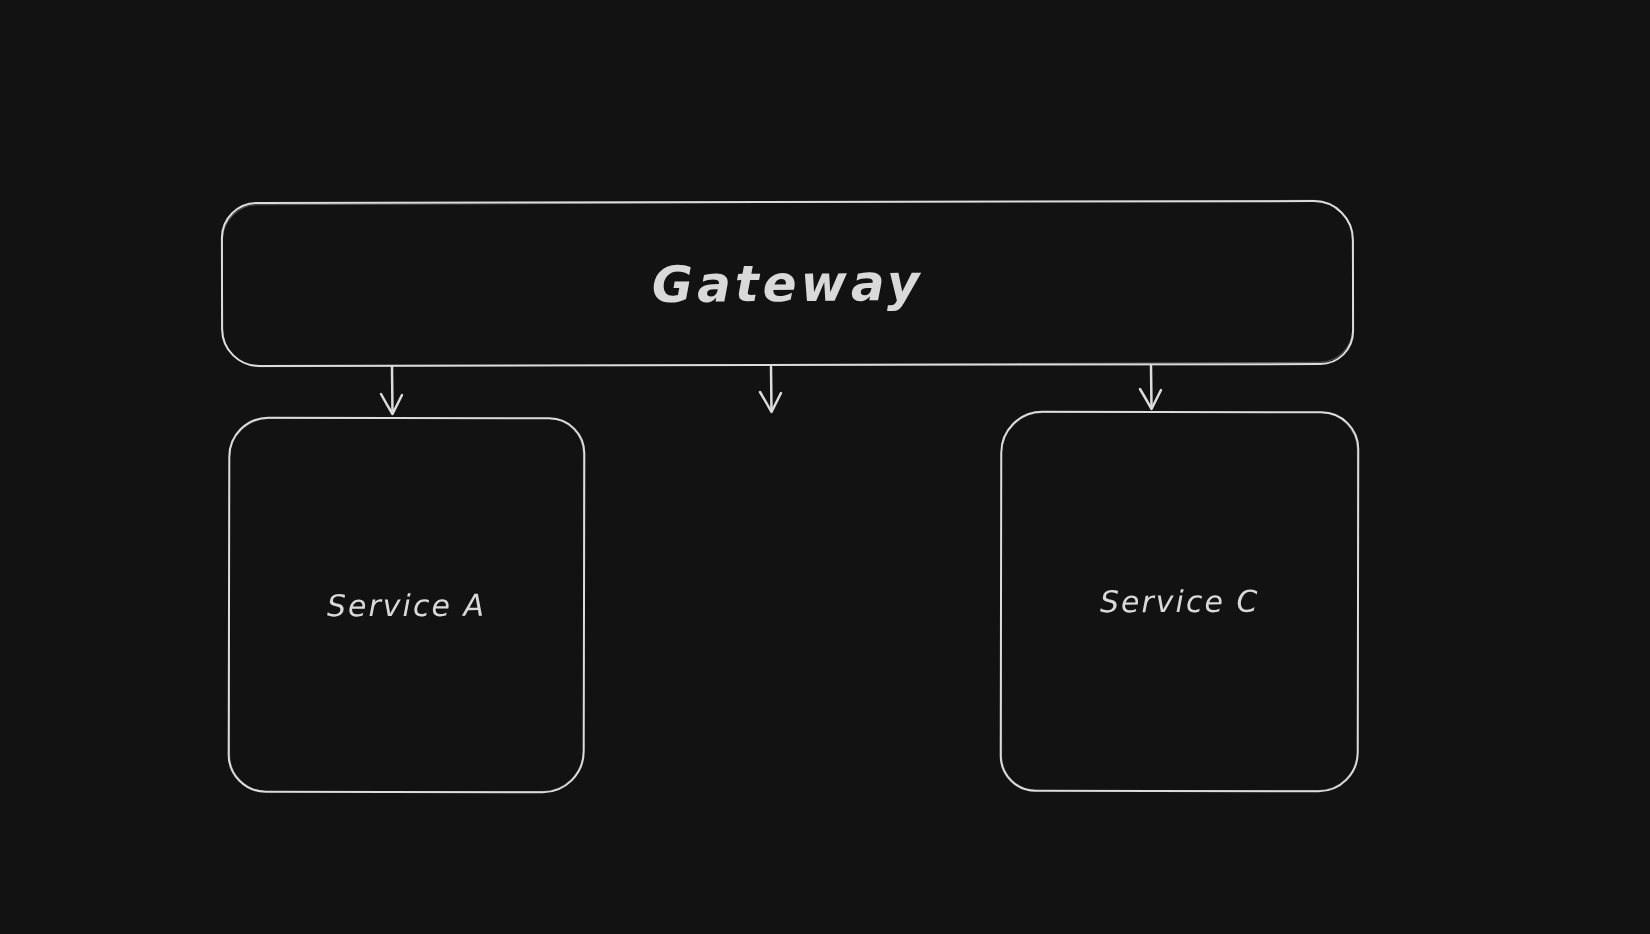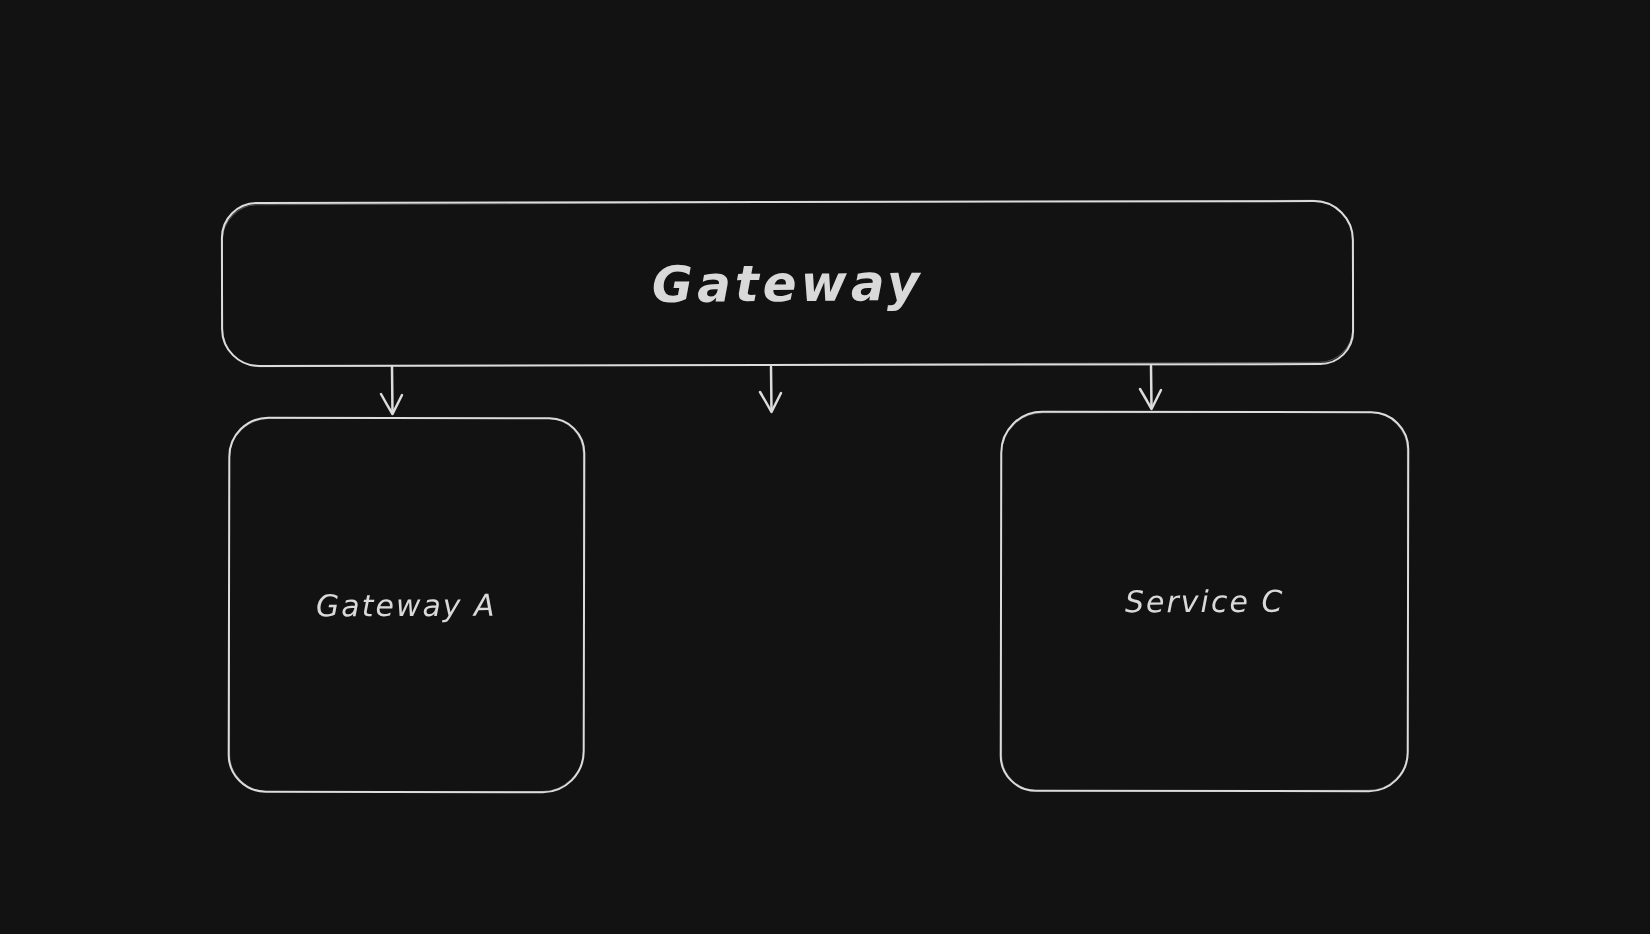--- a/index.html
+++ b/index.html
@@ -70,21 +70,21 @@
     left: 612px;
     top: 375px;
     width: 358px;
     height: 379px;
     border-radius: 38px 42px 36px 40px;
     transform: rotate(-0.12deg);
   }
   #service-c-node {
     left: 1000px;
     top: 372px;
-    width: 409px;
+    width: 359px;
     height: 381px;
     border-radius: 42px 38px 40px 36px;
     transform: rotate(0.1deg);
   }
   #edges-layer {
     position: absolute;
     left: 0;
     top: 0;
     width: 1650px;
     height: 934px;
@@ -119,21 +119,21 @@
       <path d="M 1151 327 L 1151.5 369"></path>
       <path d="M 1140 350 Q 1146 360 1151.5 370 Q 1157 359 1161 351"></path>
     </g>
   </svg>
 
   <div class="node" id="gateway-node">
     <span class="node-label">Gateway</span>
   </div>
 
   <div class="node service-node" id="service-a-node">
-    <span class="node-label">Gateway A</span>
+    <span class="node-label">Service A</span>
   </div>
 
 
   <div class="node service-node" id="service-c-node">
     <span class="node-label">Service C</span>
   </div>
 
 </div>
 
 </body></html>

